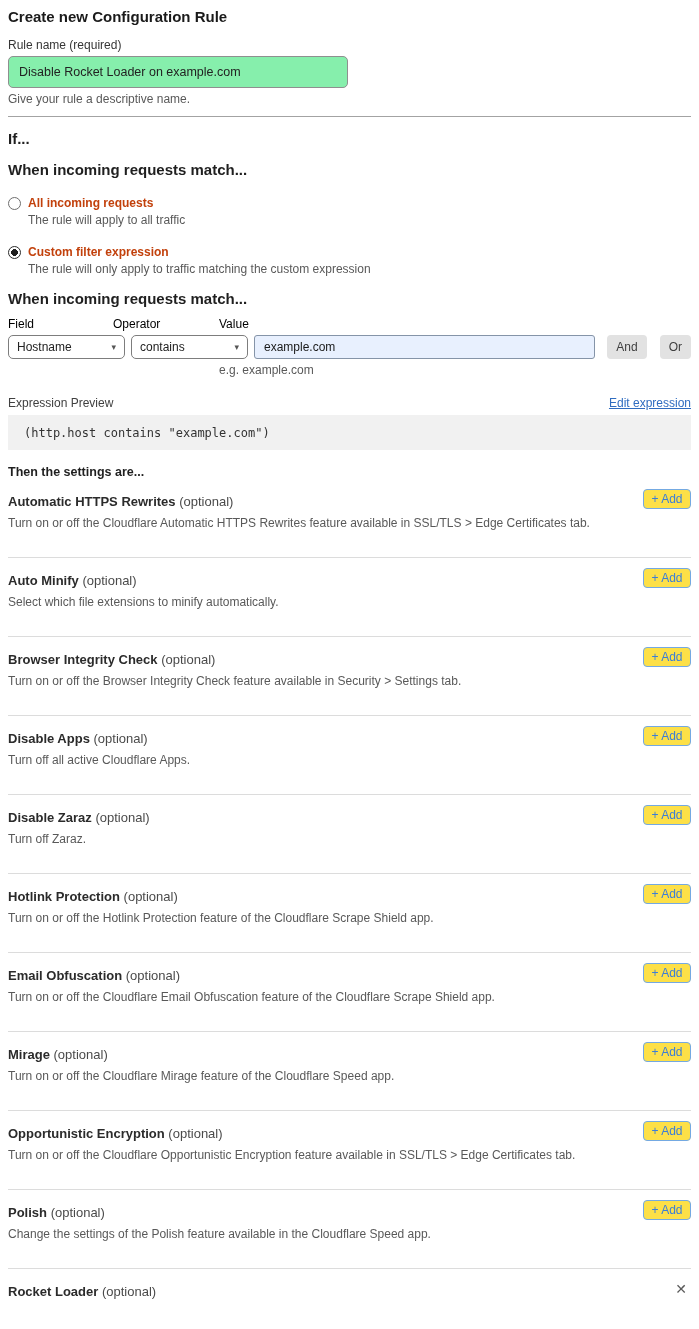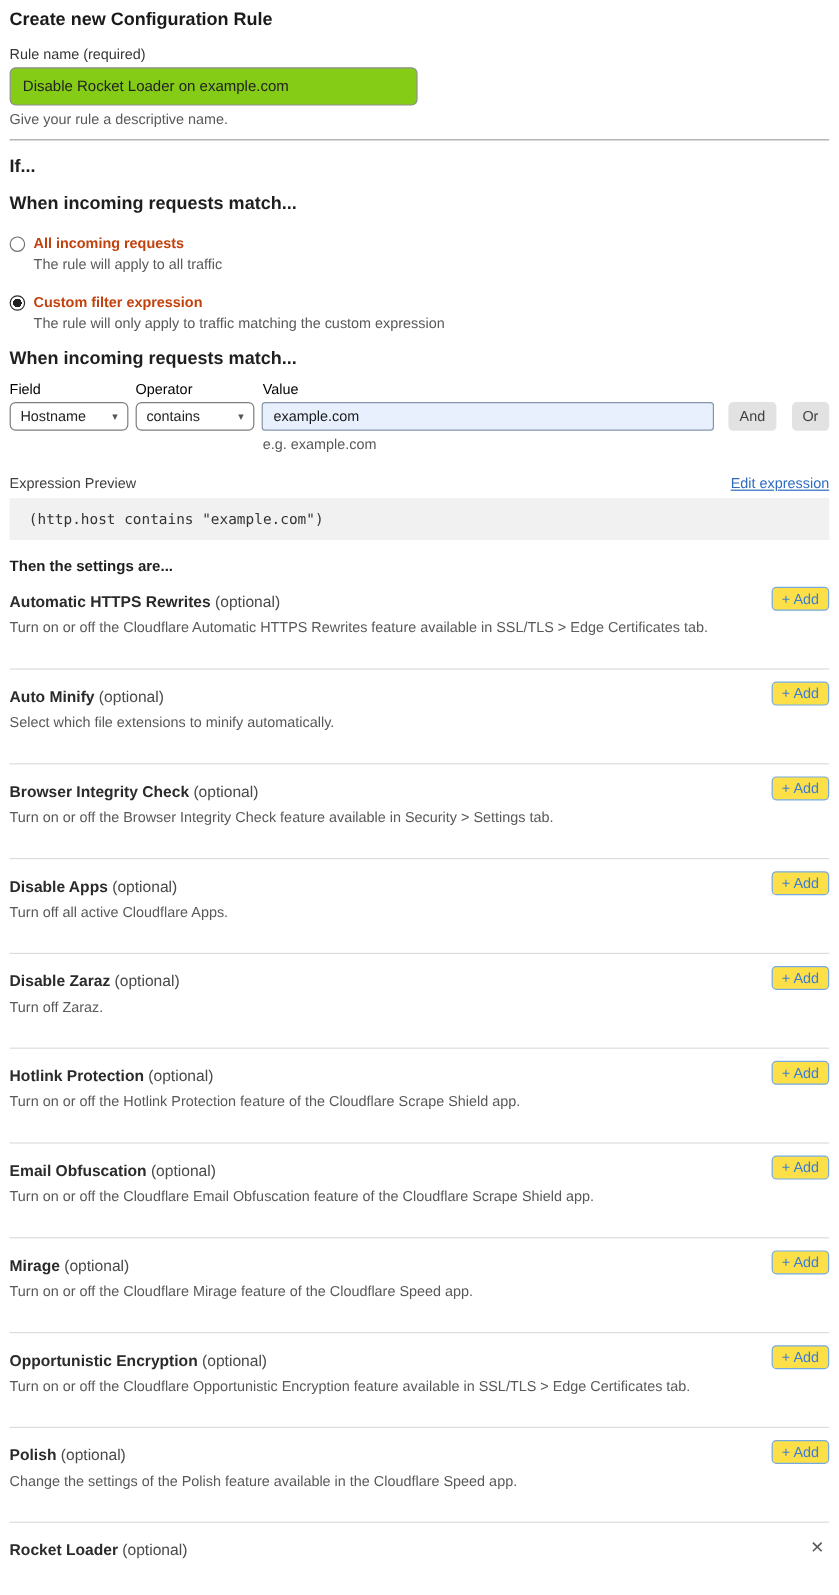--- a/index.html
+++ b/index.html
@@ -11,21 +11,21 @@
   }
   .container { padding:8px 8px 0 8px; }
 
   .page-title { font-size:15px; font-weight:700; color:#1a1a1a; }
 
   .field-label { font-size:12px; color:#363636; margin-top:13px; }
   .name-input {
     margin-top:4px; width:340px; height:22px;
     border:1px solid #8f8f8f; border-radius:5px;
     padding:15px 10px; font-size:12.5px; color:#222;
-    font-family:"Liberation Sans", sans-serif; outline:none; background:#84cc16;
+    font-family:"Liberation Sans", sans-serif; outline:none; background:#86efac;
   }
   .helper { font-size:12px; color:#595959; margin-top:4px; }
 
   .divider-strong { border:none; border-top:1px solid #a3a3a3; margin-top:10px; }
 
   .if-heading { font-size:15px; font-weight:700; margin-top:13px; }
   .sub-heading { font-size:15px; font-weight:700; margin-top:14px; }
 
   .radio-row { display:flex; margin-top:18px; }
   .radio-ctl {
@@ -38,21 +38,21 @@
   }
   .radio-texts { margin-left:0; }
   .radio-label { font-size:12px; font-weight:700; color:#c2410c; }
   .radio-desc { font-size:12px; color:#595959; margin-top:3px; }
 
   .builder-labels { display:flex; margin-top:10px; font-size:12px; color:#000000;align-items:flex-end; }
   .lbl-field { width:105px; }
   .lbl-operator { width:106px; }
   .builder-row { display:flex; margin-top:4px; align-items:center; }
   .select {
-    width:99px; height:24px; border:1px solid #7d7d7d; border-radius:5px;
+    width:117px; height:24px; border:1px solid #7d7d7d; border-radius:5px;
     display:flex; align-items:center; justify-content:space-between;
     padding:0 8px; font-size:12px; color:#222; cursor:pointer; background:#fff;
   }
   .select + .select { margin-left:6px; }
   .caret { font-size:9px; color:#555; }
   .value-input {
     margin-left:6px; flex:1 1 auto; height:24px;
     background:#e8f0fe; border:1px solid #8594a8; border-radius:3px;
     padding:0 9px; font-size:12px; color:#1a1a1a;
     font-family:"Liberation Sans", sans-serif; outline:none;

